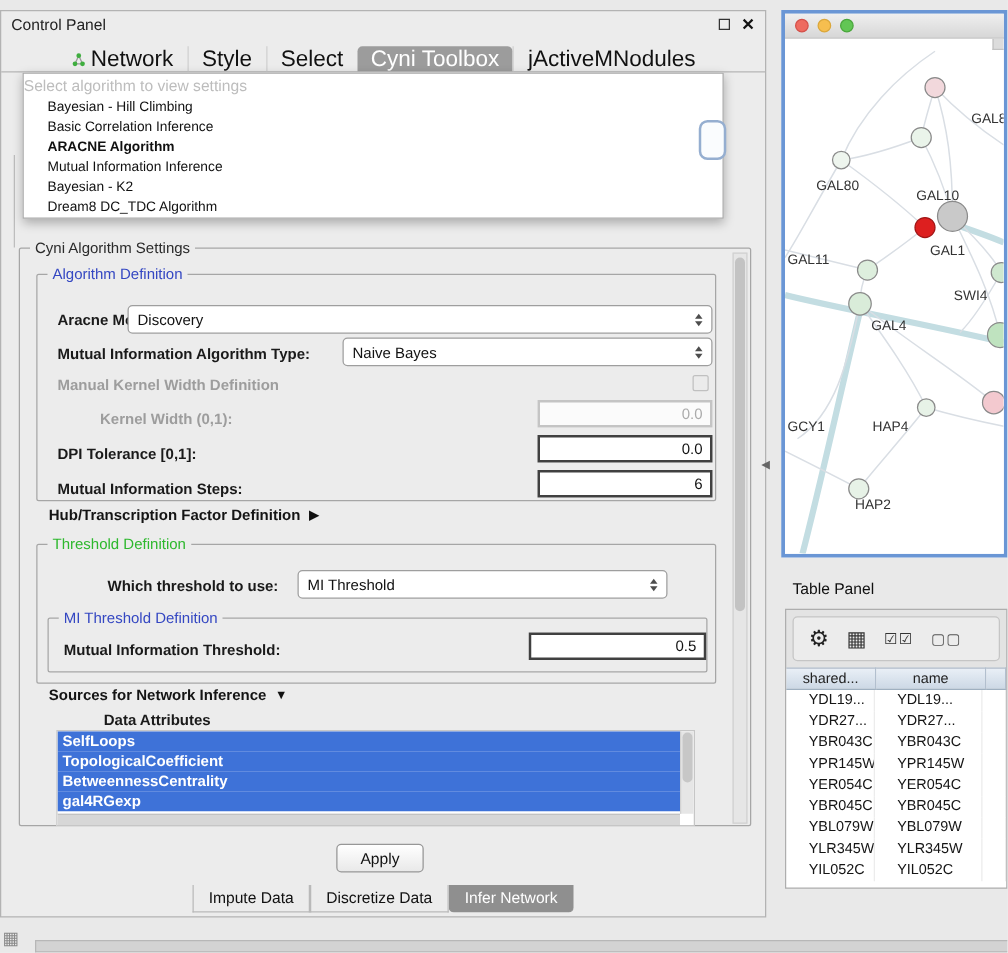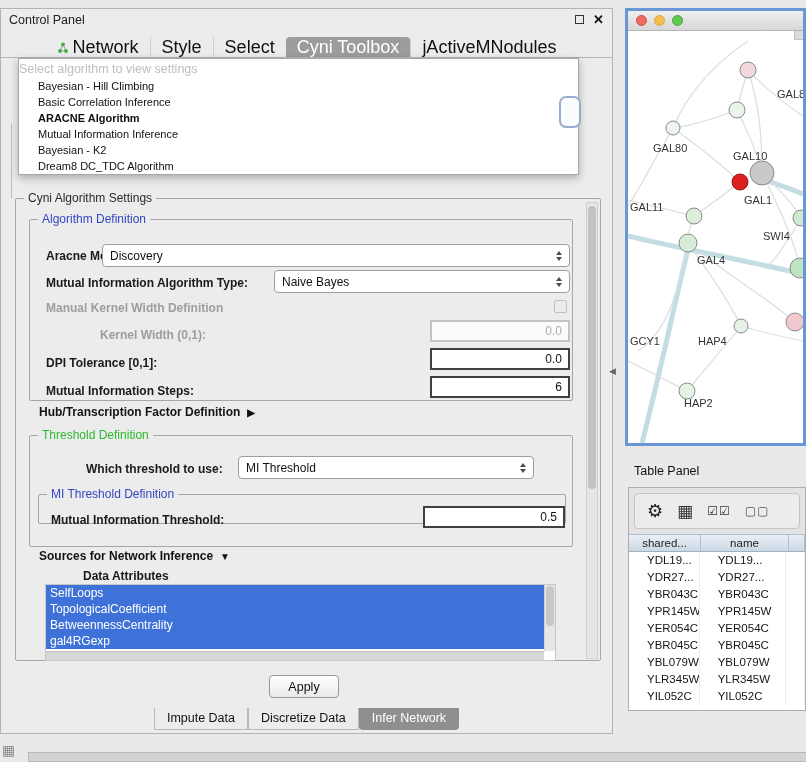--- a/index.html
+++ b/index.html
@@ -60,21 +60,21 @@
 
   .section-row { position:absolute; display:flex; align-items:center; gap:7px;
     font-size:12px; font-weight:bold; color:#141414; }
   .tri { font-size:10px; color:#111; }
 
   
   .attr-list { position:absolute; left:44px; top:575px; width:511px; height:77px;
     background:#fff; border:1px solid #c6c6c6; overflow:hidden; }
   .attr-rows { position:absolute; left:0; top:0; right:11px; bottom:9px; }
   .attr-row { height:16px; line-height:16px; font-size:12px; padding-left:4px;
-    background:#3e72d8; color:#fff; white-space:nowrap; }
+    background:#3e72d8; color:#fff; white-space:nowrap;font-weight:bold; }
   .attr-vscroll { position:absolute; right:0; top:0; width:11px; bottom:9px; background:#e6e6e6; border-left:1px solid #d2d2d2; }
   .attr-vthumb { position:absolute; left:1px; top:1px; width:8px; height:60%; background:#c7c7c7; border-radius:4px; }
   .attr-hscroll { position:absolute; left:0; right:11px; bottom:0; height:9px; background:#d7d7d7; border-top:1px solid #c2c2c2; }
 
   
   .settings-vscroll { position:absolute; left:585px; top:193px; width:12px; height:457px;
     background:#e6e6e6; border:1px solid #d0d0d0; }
   .settings-vthumb { position:absolute; left:1px; top:3px; width:8px; height:283px; background:#c3c3c3; border-radius:4px; }
 
   .apply-btn { position:absolute; left:268px; top:666px; width:70px; height:23px;
@@ -206,21 +206,21 @@
         <span>Naive Bayes</span>
         <span class="spin">
             <span class="up"></span>
             <span class="dn"></span>
           </span>
       </div>
 
       <span class="form-label disabled" style="left:16px; top:81px;">Manual Kernel Width Definition</span>
       <span class="checkbox" style="left:524px; top:80px;"></span>
 
-      <span class="form-label disabled" style="left:24px; top:108px;padding-left:46px;">Kernel Width (0,1):</span>
+      <span class="form-label disabled" style="left:4px; top:108px;padding-left:46px;">Kernel Width (0,1):</span>
       <div class="field disabled" style="left:400px; top:100px; width:140px; height:22px;">
         <span>0.0</span>
       </div>
 
       <span class="form-label" style="left:16px; top:136px;">DPI Tolerance [0,1]:</span>
       <div class="field" style="left:400px; top:128px; width:140px; height:22px;">
         <span>0.0</span>
       </div>
 
       <span class="form-label" style="left:16px; top:164px;">Mutual Information Steps:</span>
@@ -239,21 +239,21 @@
 
       <span class="form-label" style="left:56px; top:26px;">Which threshold to use:</span>
       <div class="combo" style="left:208px; top:20px; width:296px; height:23px;">
         <span>MI Threshold</span>
         <span class="spin">
             <span class="up"></span>
             <span class="dn"></span>
           </span>
       </div>
 
-      <div class="titled-box" style="left:8px; top:58px; width:528px; height:30px;">
+      <div class="titled-box" style="left:8px; top:58px; width:528px; height:44px;">
         <span class="box-title t-blue">MI Threshold Definition</span>
         <span class="form-label" style="left:12px; top:18px;">Mutual Information Threshold:</span>
         <div class="field" style="left:384px; top:11px; width:142px; height:22px;">
           <span>0.5</span>
         </div>
       </div>
     </div>
 
     <div class="section-row" style="left:38px; top:540px;">
       <span>Sources for Network Inference</span>

